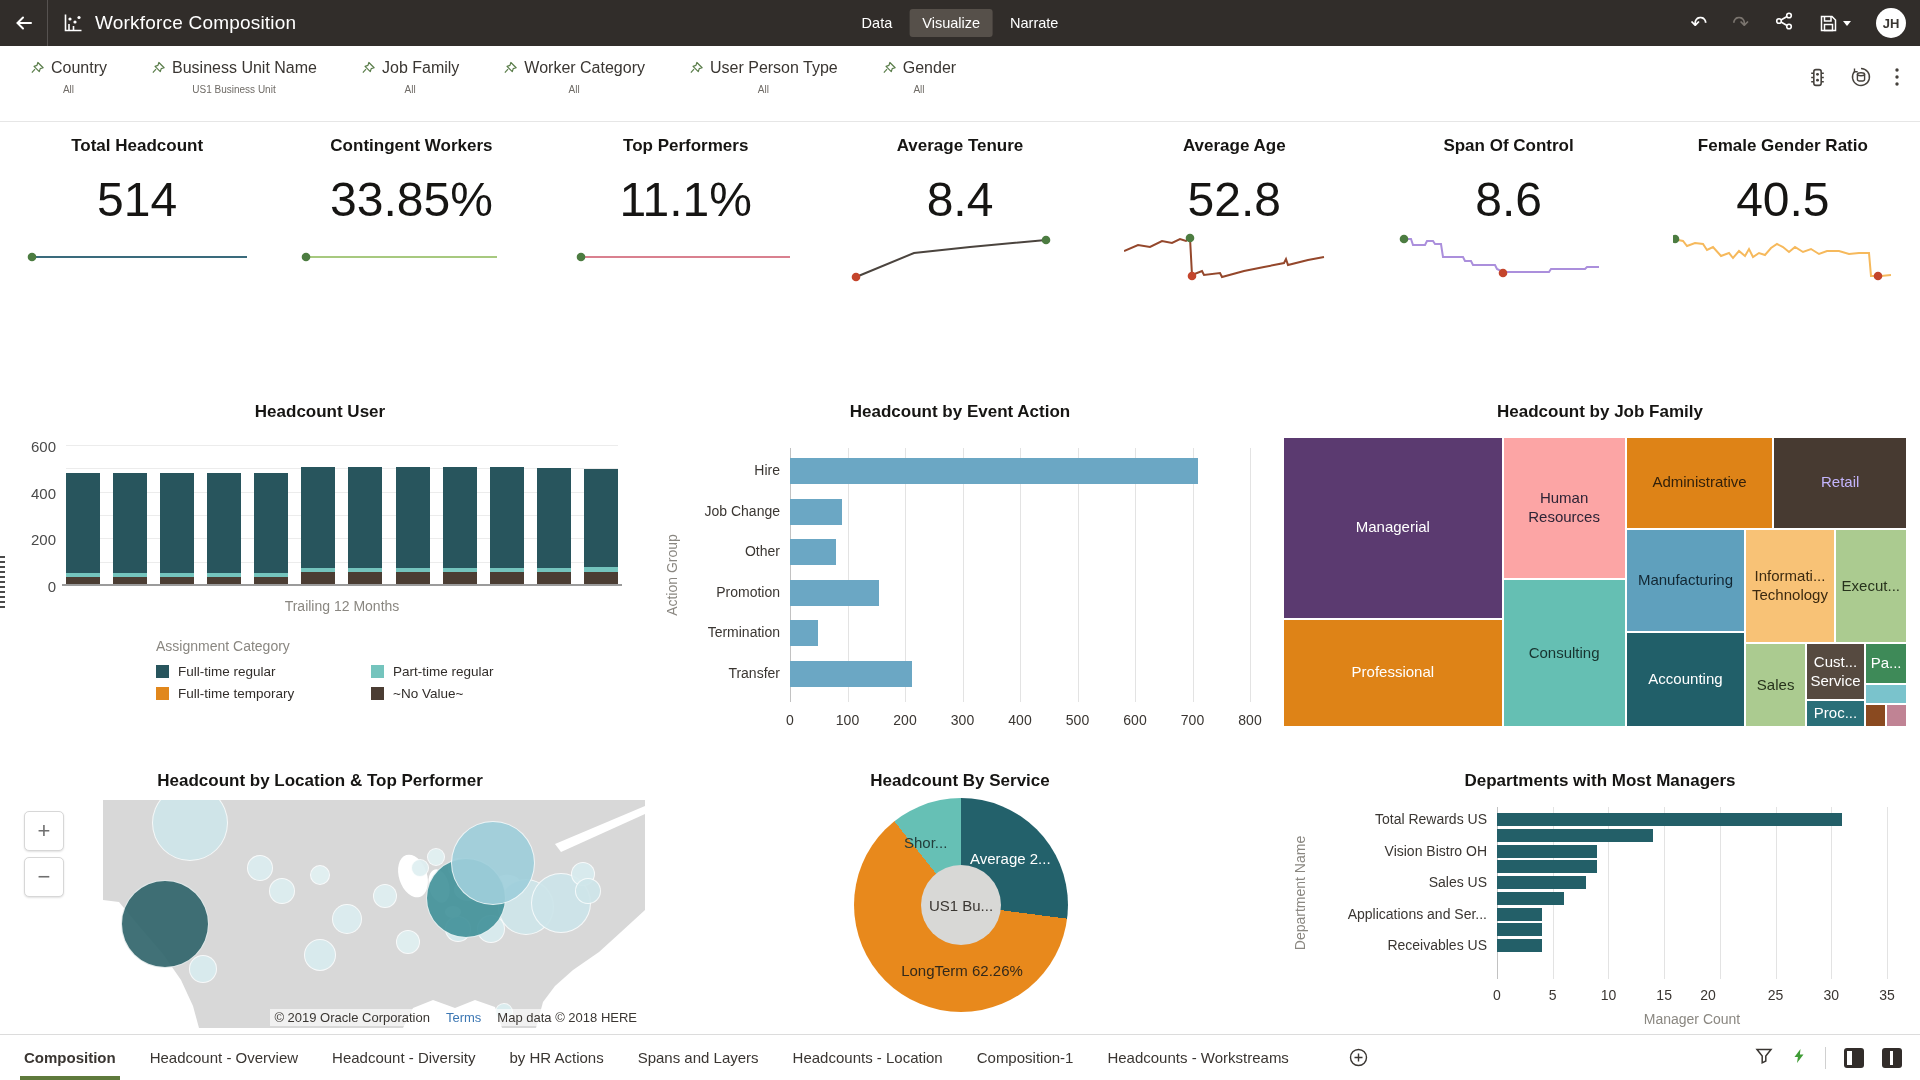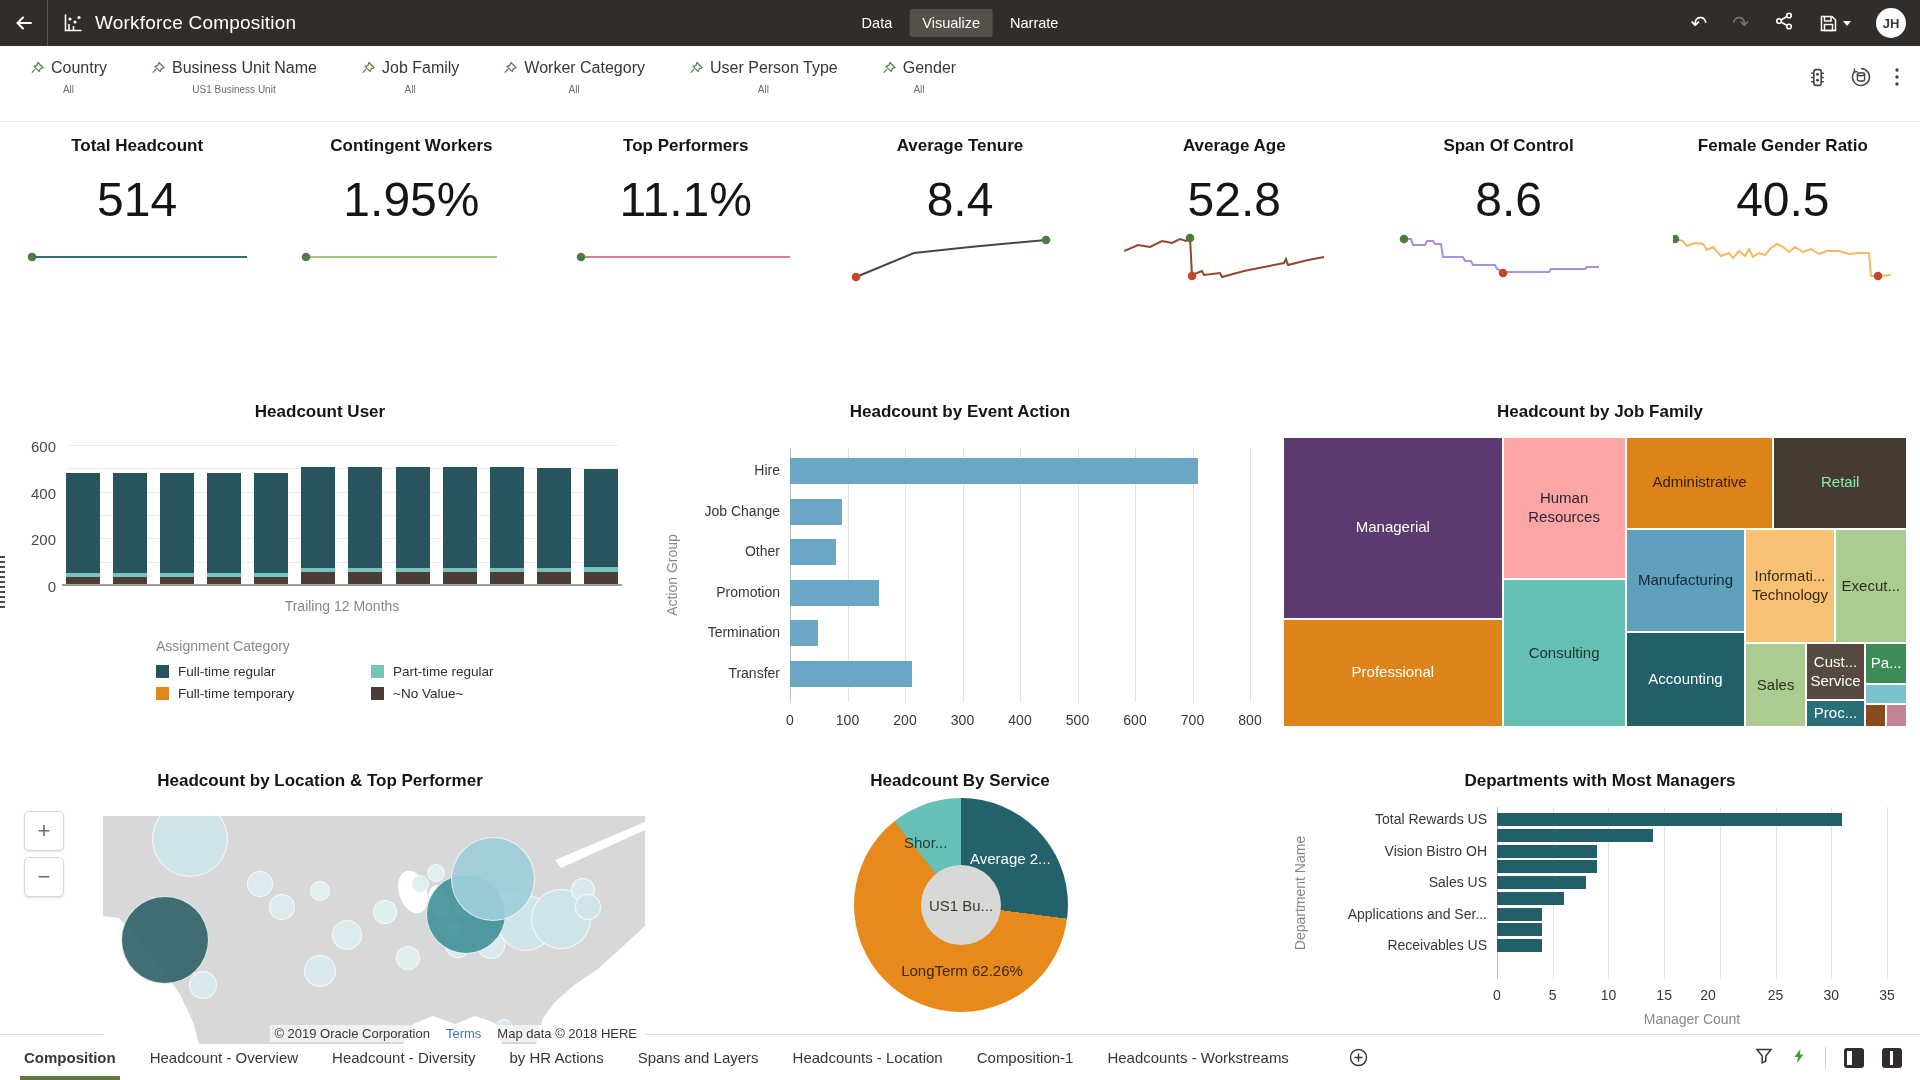--- a/index.html
+++ b/index.html
@@ -60,21 +60,21 @@
   .hbar-bar { position:absolute; }
   .cat-label { position:absolute; text-align:right; font-size:14px; color:#3a3632; line-height:16px; }
   .xtick { position:absolute; width:50px; text-align:center; font-size:14px; color:#3a3632; }
   .axis-title { position:absolute; font-size:14px; color:#8a8781; }
   .yrot { transform:translate(-50%,-50%) rotate(-90deg); white-space:nowrap; }
   
   .tm { position:absolute; left:3px; top:107px; width:624px; height:290px; }
   .tm-cell { position:absolute; border:1px solid #fff; display:flex; align-items:center; justify-content:center; text-align:center; font-size:15px; line-height:1.25; overflow:hidden; cursor:pointer; }
   
   .zbtn { position:absolute; left:24px; width:40px; height:40px; background:#fff; border:1px solid #d7d7d7; border-radius:5px; box-shadow:0 1px 2px rgba(0,0,0,.12); display:flex; align-items:center; justify-content:center; font-size:22px; color:#6f6f6f; cursor:pointer; }
-  .map-box { position:absolute; left:103px; top:71px; width:542px; height:228px; overflow:hidden; background:#fff; }
+  .map-box { position:absolute; left:103px; top:55px; width:542px; height:228px; overflow:hidden; background:#fff; }
   .bubble { position:absolute; border-radius:50%; transform:translate(-50%,-50%); border:1px solid rgba(255,255,255,.85); }
   .map-attr { position:absolute; right:4px; bottom:2px; display:flex; gap:16px; font-size:13px; color:#3a3632; background:rgba(255,255,255,.65); padding:1px 4px; }
   .terms { color:#3c77b3; cursor:pointer; }
   
   .donut { position:absolute; left:214px; top:53px; width:214px; height:214px; border-radius:50%; }
   .donut-hole { position:absolute; left:67px; top:67px; width:80px; height:80px; border-radius:50%; background:#d8d8d6; display:flex; align-items:center; justify-content:center; font-size:15px; color:#3a3632; }
   .donut-label { position:absolute; font-size:15px; white-space:nowrap; }
   
   .tabbar { height:46px; border-top:1px solid #dcdcdc; display:flex; align-items:center; padding-left:24px; gap:34px; }
   .tab { position:relative; height:46px; display:flex; align-items:center; font-size:15px; color:#3a3632; cursor:pointer; white-space:nowrap; }
@@ -253,21 +253,21 @@
         </svg>
     </span>
   </div>
 </div>
 
 <section class="kpis">
     <div class="kpi"><div class="kpi-title">Total Headcount</div><div class="kpi-value">514</div><svg width="220" height="52" class="kpi-spark">
         <polyline points="4,26 220,26" fill="none" stroke="#3a6b7c" stroke-width="2"></polyline>
         <circle cx="5" cy="26" r="4.3" fill="#4c7c41"></circle>
       </svg></div>
-    <div class="kpi"><div class="kpi-title">Contingent Workers</div><div class="kpi-value">1.95%</div><svg width="220" height="52" class="kpi-spark">
+    <div class="kpi"><div class="kpi-title">Contingent Workers</div><div class="kpi-value">33.85%</div><svg width="220" height="52" class="kpi-spark">
         <polyline points="4,26 196,26" fill="none" stroke="#a7c97f" stroke-width="2"></polyline>
         <circle cx="5" cy="26" r="4.3" fill="#4c7c41"></circle>
       </svg></div>
     <div class="kpi"><div class="kpi-title">Top Performers</div><div class="kpi-value">11.1%</div><svg width="220" height="52" class="kpi-spark">
         <polyline points="4,26 214,26" fill="none" stroke="#d9808f" stroke-width="2"></polyline>
         <circle cx="5" cy="26" r="4.3" fill="#4c7c41"></circle>
       </svg></div>
     <div class="kpi"><div class="kpi-title">Average Tenure</div><div class="kpi-value">8.4</div><svg width="220" height="52" class="kpi-spark">
         <polyline points="6,46 64,22 120,16 196,9" fill="none" stroke="#4b443e" stroke-width="2"></polyline>
         <circle cx="6" cy="46" r="4.3" fill="#c4452c"></circle>
@@ -437,21 +437,21 @@
           </div>
           <div class="tm-cell" style="left: 35.2%; top: 0%; width: 19.7%; height: 49%; background: #fca5a5; color: rgb(45, 36, 54);">
             <span>Human<br>Resources</span>
           </div>
           <div class="tm-cell" style="left: 35.2%; top: 49%; width: 19.7%; height: 51%; background: rgb(101, 191, 179); color: rgb(23, 51, 47);">
             <span>Consulting</span>
           </div>
           <div class="tm-cell" style="left: 54.9%; top: 0%; width: 23.7%; height: 31.6%; background: rgb(222, 131, 23); color: rgb(51, 33, 10);">
             <span>Administrative</span>
           </div>
-          <div class="tm-cell" style="left: 78.6%; top: 0%; width: 21.4%; height: 31.6%; background: rgb(71, 58, 49); color: #86efac;">
+          <div class="tm-cell" style="left: 78.6%; top: 0%; width: 21.4%; height: 31.6%; background: rgb(71, 58, 49); color: #c4b5fd;">
             <span>Retail</span>
           </div>
           <div class="tm-cell" style="left: 54.9%; top: 31.6%; width: 19.2%; height: 35.6%; background: rgb(95, 160, 189); color: rgb(18, 39, 51);">
             <span>Manufacturing</span>
           </div>
           <div class="tm-cell" style="left: 54.9%; top: 67.2%; width: 19.2%; height: 32.8%; background: rgb(33, 95, 105); color: rgb(255, 255, 255);">
             <span>Accounting</span>
           </div>
           <div class="tm-cell" style="left: 74.1%; top: 31.6%; width: 14.3%; height: 39.6%; background: rgb(248, 194, 118); color: rgb(60, 42, 16);">
             <span>Informati...<br>Technology</span>

